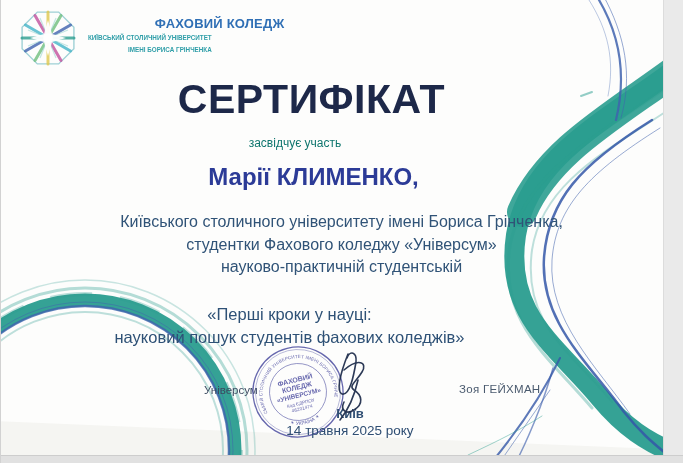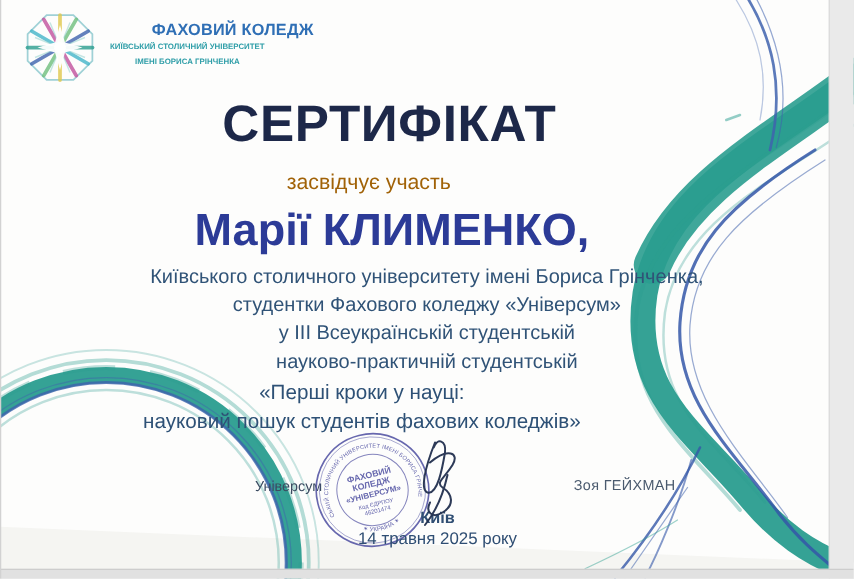--- a/index.html
+++ b/index.html
@@ -8,28 +8,28 @@
   .wedge{position:absolute;left:-8px;top:421px;width:710px;height:60px;background:#f5f5f2;
          transform:rotate(2.4deg);transform-origin:left top;z-index:1;}
   .deco{position:absolute;left:0;top:0;width:683px;height:463px;z-index:2;pointer-events:none;}
   .content{position:absolute;left:0;top:0;width:683px;z-index:3;text-align:center;}
   .edge-left{position:absolute;left:0;top:0;width:1px;height:463px;background:#d2d2d2;z-index:6;}
   .strip-right{position:absolute;left:663px;top:0;width:20px;height:463px;background:#eaeaea;border-left:1px solid #dcdcdc;z-index:5;}
   .strip-bottom{position:absolute;left:0;top:455px;width:683px;height:8px;background:#e1e1e1;border-top:1px solid #cdcdcd;z-index:5;}
 
   .logo{position:absolute;left:18px;top:8px;display:flex;align-items:flex-start;z-index:3;}
   .logo-icon{width:60px;height:60px;}
-  .logo-text{margin-left:10px;padding-top:9px;text-align:center;line-height:1.05;}
+  .logo-text{margin-left:10px;padding-top:9px;text-align:right;line-height:1.05;}
   .logo-org{font-size:13px;font-weight:700;color:#2f6fb5;letter-spacing:.2px;}
   .logo-sub-wrap{margin-top:3px;}
   .logo-sub{font-size:10px;font-weight:700;color:#2f9ea8;transform:scale(.63);transform-origin:left top;white-space:nowrap;line-height:1.25;}
 
   .title{position:absolute;left:0;width:623px;top:76px;font-size:41px;font-weight:700;color:#1d2849;letter-spacing:.5px;}
-  .subtitle{position:absolute;left:0;width:590px;top:136px;font-size:17px;color:#a16207;}
-  .recipient{position:absolute;left:0;width:627px;top:163px;font-size:36px;font-weight:700;color:#2c3b97;}
+  .subtitle{position:absolute;left:0;width:590px;top:136px;font-size:12px;color:#0f766e;}
+  .recipient{position:absolute;left:0;width:627px;top:163px;font-size:24px;font-weight:700;color:#2c3b97;}
   .bodytext{position:absolute;left:0;width:683px;top:211px;font-size:16px;color:#305377;line-height:22.5px;}
   .conftext{position:absolute;left:0;width:579px;top:303px;font-size:16.5px;color:#2e5176;line-height:23px;}
 
   .director{position:absolute;left:204px;top:384px;font-size:11.5px;color:#3b4b61;z-index:3;}
   .signer{position:absolute;left:459px;top:383px;font-size:11.5px;color:#4a5a6e;letter-spacing:.3px;z-index:3;}
   .stamp{position:absolute;left:250px;top:344px;width:96px;height:96px;z-index:3;}
   .signature{position:absolute;left:300px;top:340px;width:100px;height:85px;z-index:4;}
   .city{position:absolute;left:0;width:700px;top:406px;text-align:center;font-size:13px;font-weight:700;color:#2f4e73;z-index:3;}
   .date{position:absolute;left:0;width:700px;top:423px;text-align:center;font-size:13.5px;color:#2f4e73;z-index:3;}
 </style>
@@ -114,21 +114,20 @@
     </div>
   </div>
 
   <div class="content">
     <div class="title">СЕРТИФІКАТ</div>
     <div class="subtitle">засвідчує участь</div>
     <div class="recipient">Марії КЛИМЕНКО,</div>
     <div class="bodytext">
       <div>Київського столичного університету імені Бориса Грінченка,</div>
       <div>студентки Фахового коледжу «Універсум»</div>
-      <div>у ІІІ Всеукраїнській студентській</div>
       <div>науково-практичній студентській</div>
     </div>
     <div class="conftext">
       <div>«Перші кроки у науці:</div>
       <div>науковий пошук студентів фахових коледжів»</div>
     </div>
   </div>
 
   <div class="director">Універсум</div>
   <div class="signer">Зоя ГЕЙХМАН</div>

